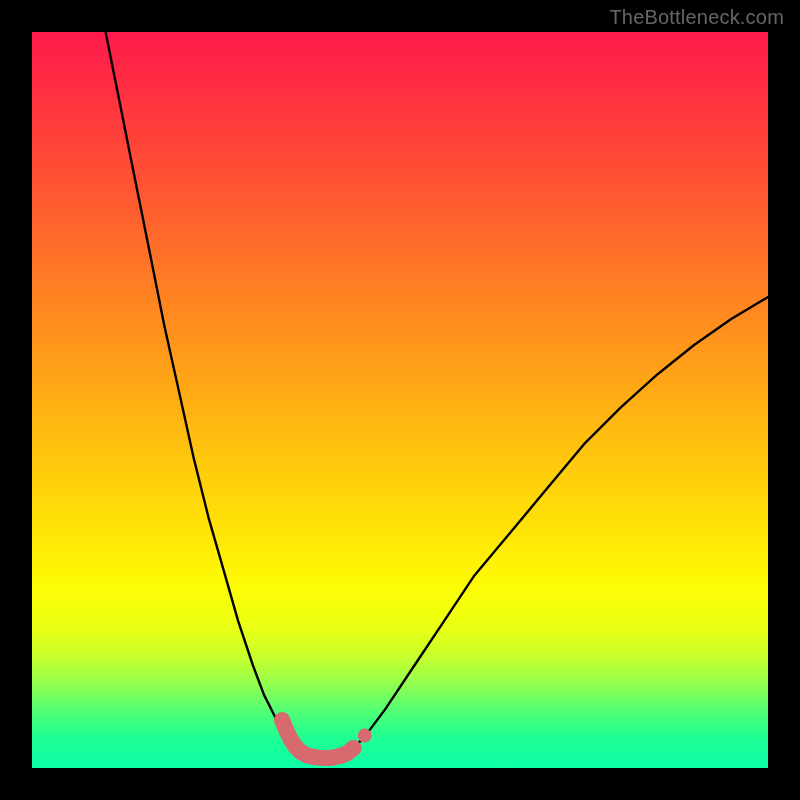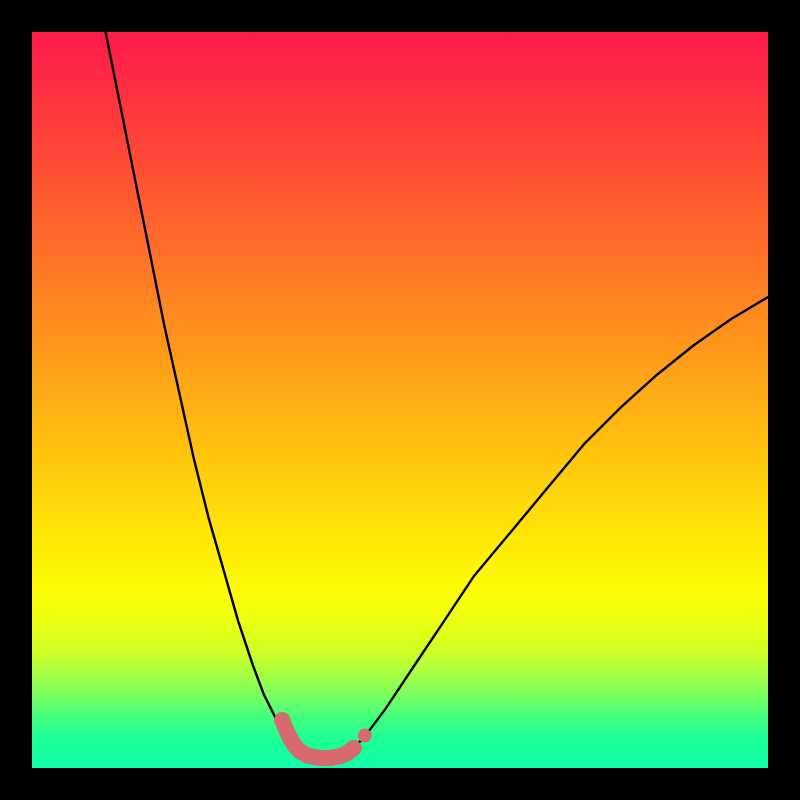--- a/index.html
+++ b/index.html
@@ -88,13 +88,14 @@
           <circle cx="283.4" cy="725.3" r="8" fill="#d76a6f"></circle>
           <circle cx="291.5" cy="726.1" r="8" fill="#d76a6f"></circle>
           <circle cx="299.6" cy="725.7" r="8" fill="#d76a6f"></circle>
           <circle cx="307.6" cy="724.2" r="8" fill="#d76a6f"></circle>
           <circle cx="315.0" cy="721.3" r="8" fill="#d76a6f"></circle>
           <circle cx="321.6" cy="716.1" r="8" fill="#d76a6f"></circle>
           <circle cx="332.7" cy="703.6" r="7" fill="#d76a6f"></circle>
         </g>
     </svg>
   </div>
+  <div class="watermark">TheBottleneck.com</div>
 </div>
 
 </body></html>

